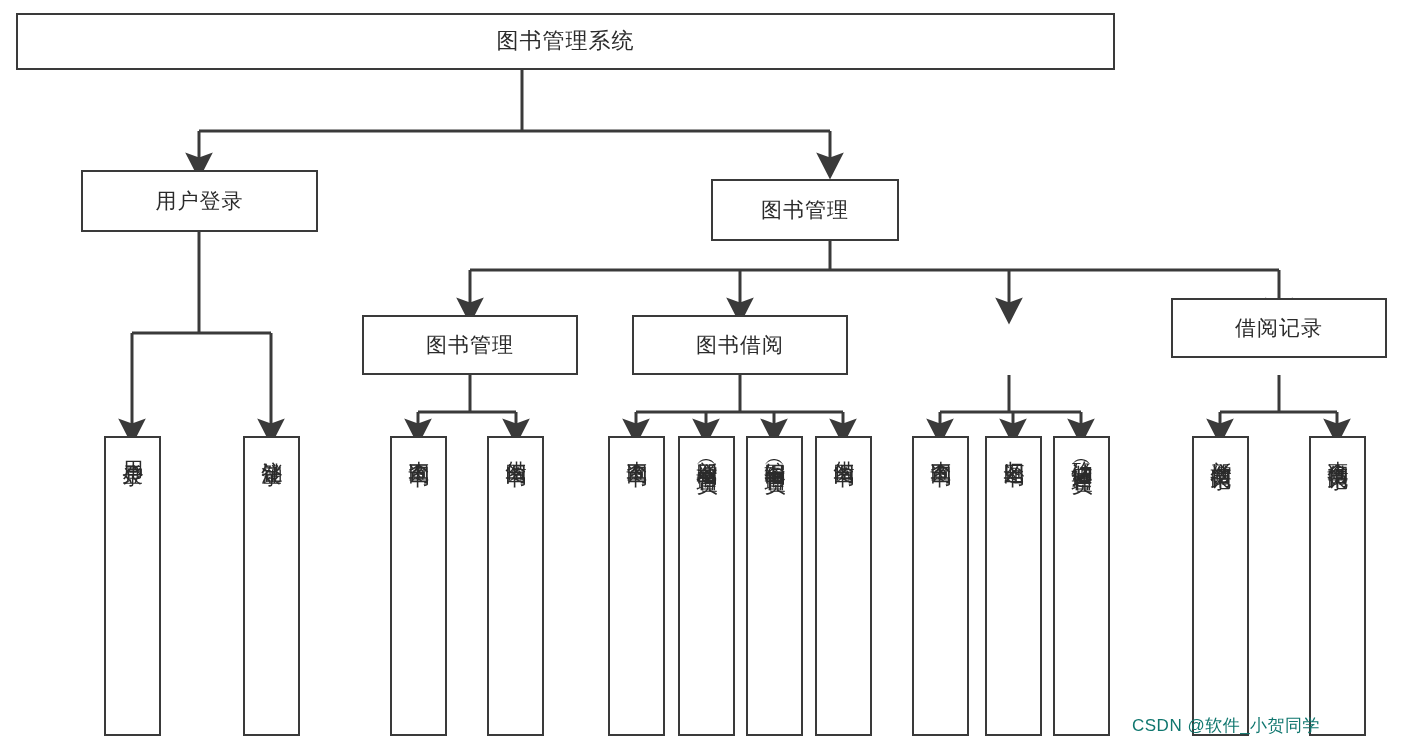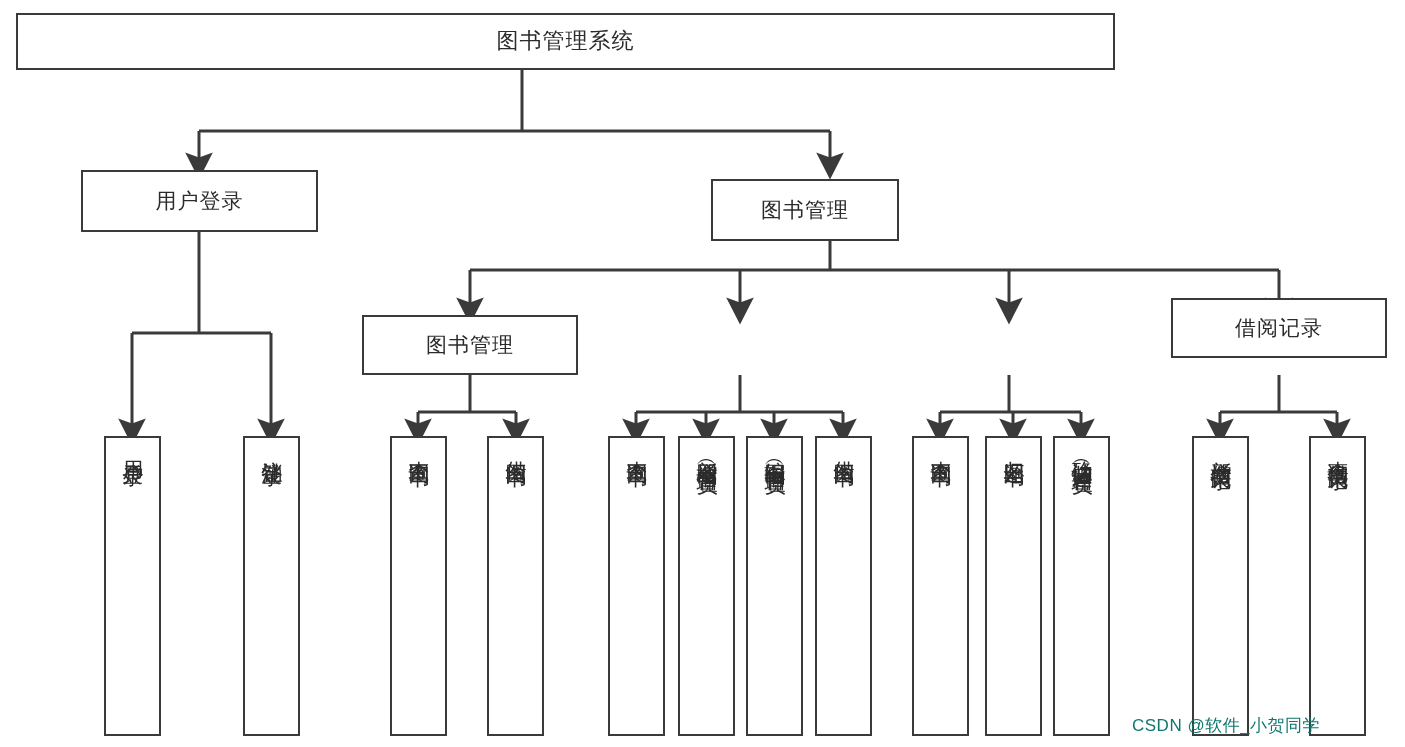--- a/index.html
+++ b/index.html
@@ -131,20 +131,23 @@
   <div class="node horiz" id="node-l2-0" style="left: 81px; top: 170px; width: 237px; height: 62px;">
     <span class="label">用户登录</span>
   </div>
   <div class="node horiz" id="node-l2-1" style="left: 711px; top: 170px; width: 188px; height: 62px; margin-top: 9px;">
     <span class="label">图书管理</span>
   </div>
 
   <div class="node horiz" id="node-l3-0" style="left: 362px; top: 315px; width: 216px; height: 60px;">
     <span class="label">图书管理</span>
   </div>
+  <div class="node horiz" id="node-l3-1" style="left: 632px; top: 315px; width: 216px; height: 60px;">
+    <span class="label">图书借阅</span>
+  </div>
   <div class="node horiz" id="node-l3-3" style="left: 1171px; top: 298px; width: 216px; height: 60px;">
     <span class="label">借阅记录</span>
   </div>
 
   <div class="node vert" id="node-leaf-0" style="left: 104px; top: 436px; width: 57px; height: 300px;">
     <span class="label">用户登录</span>
   </div>
   <div class="node vert" id="node-leaf-1" style="left: 243px; top: 436px; width: 57px; height: 300px;">
     <span class="label">注销登录</span>
   </div>

